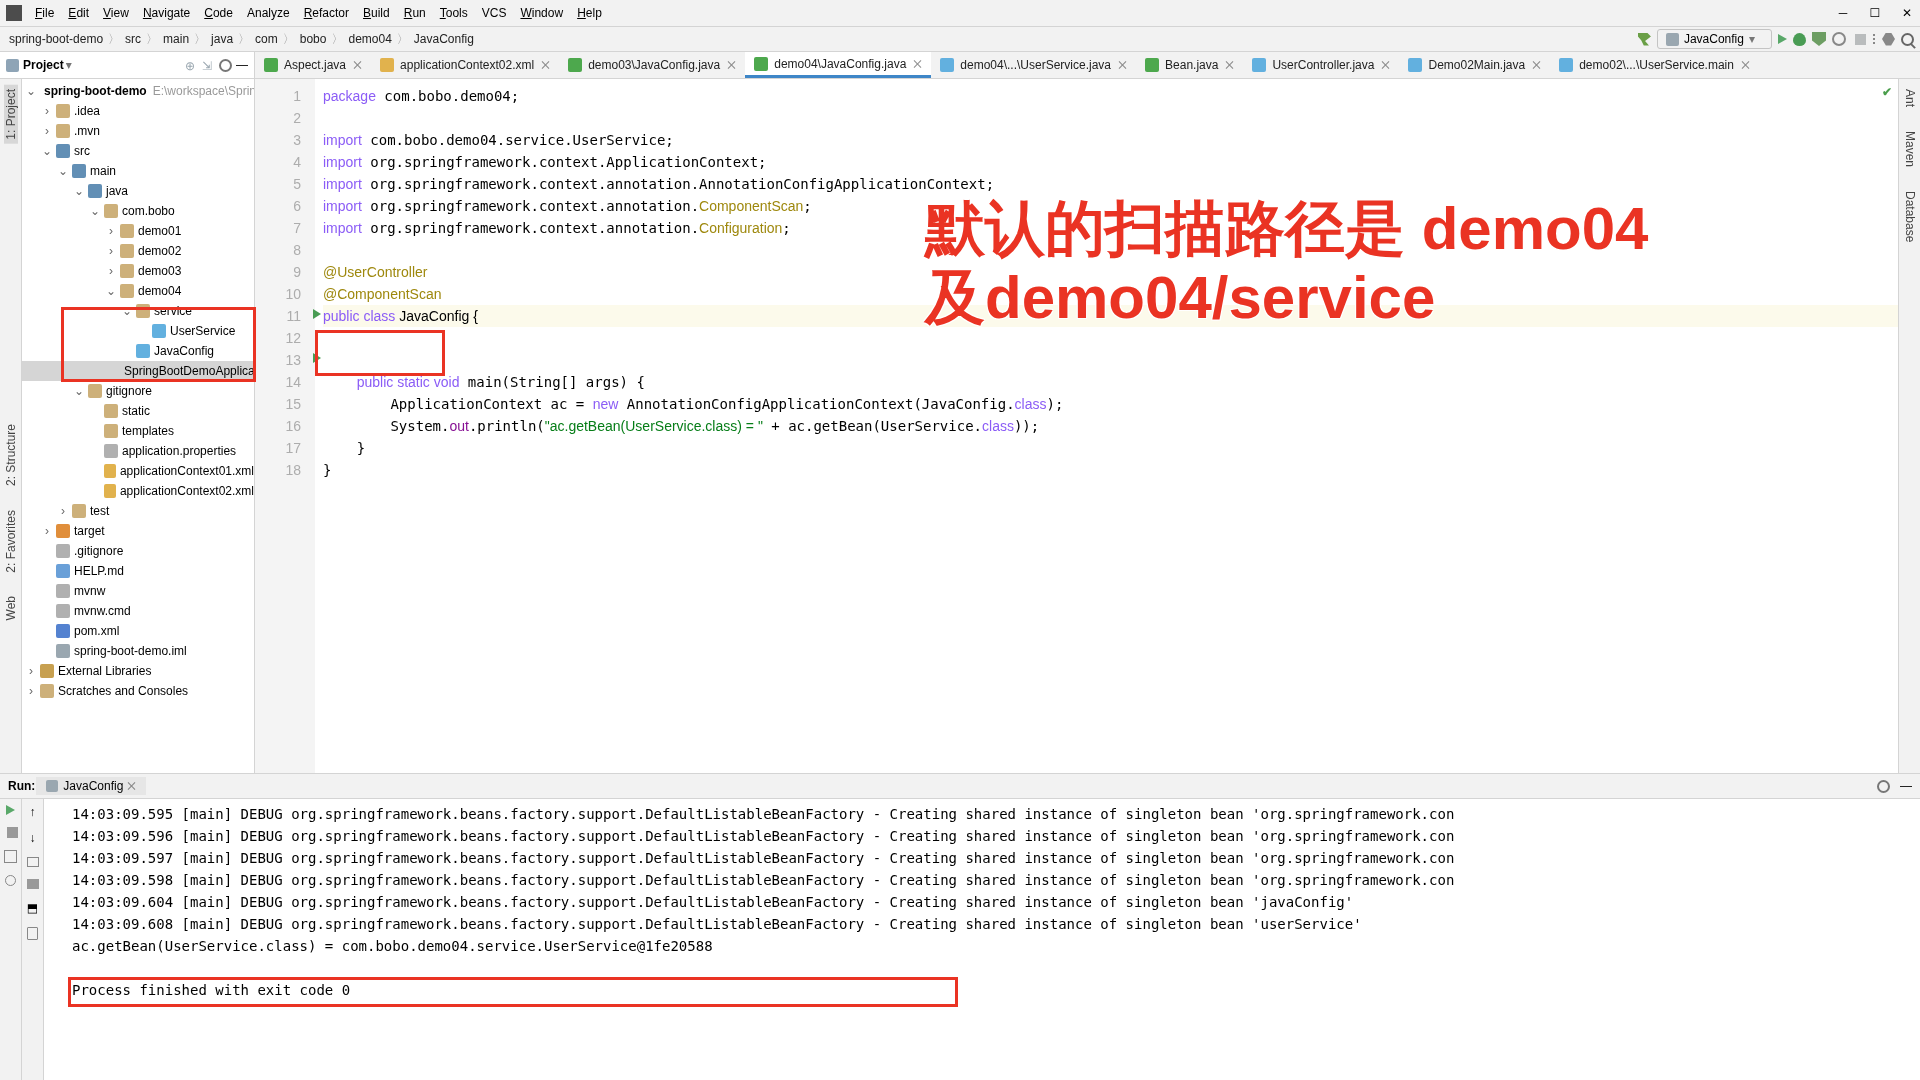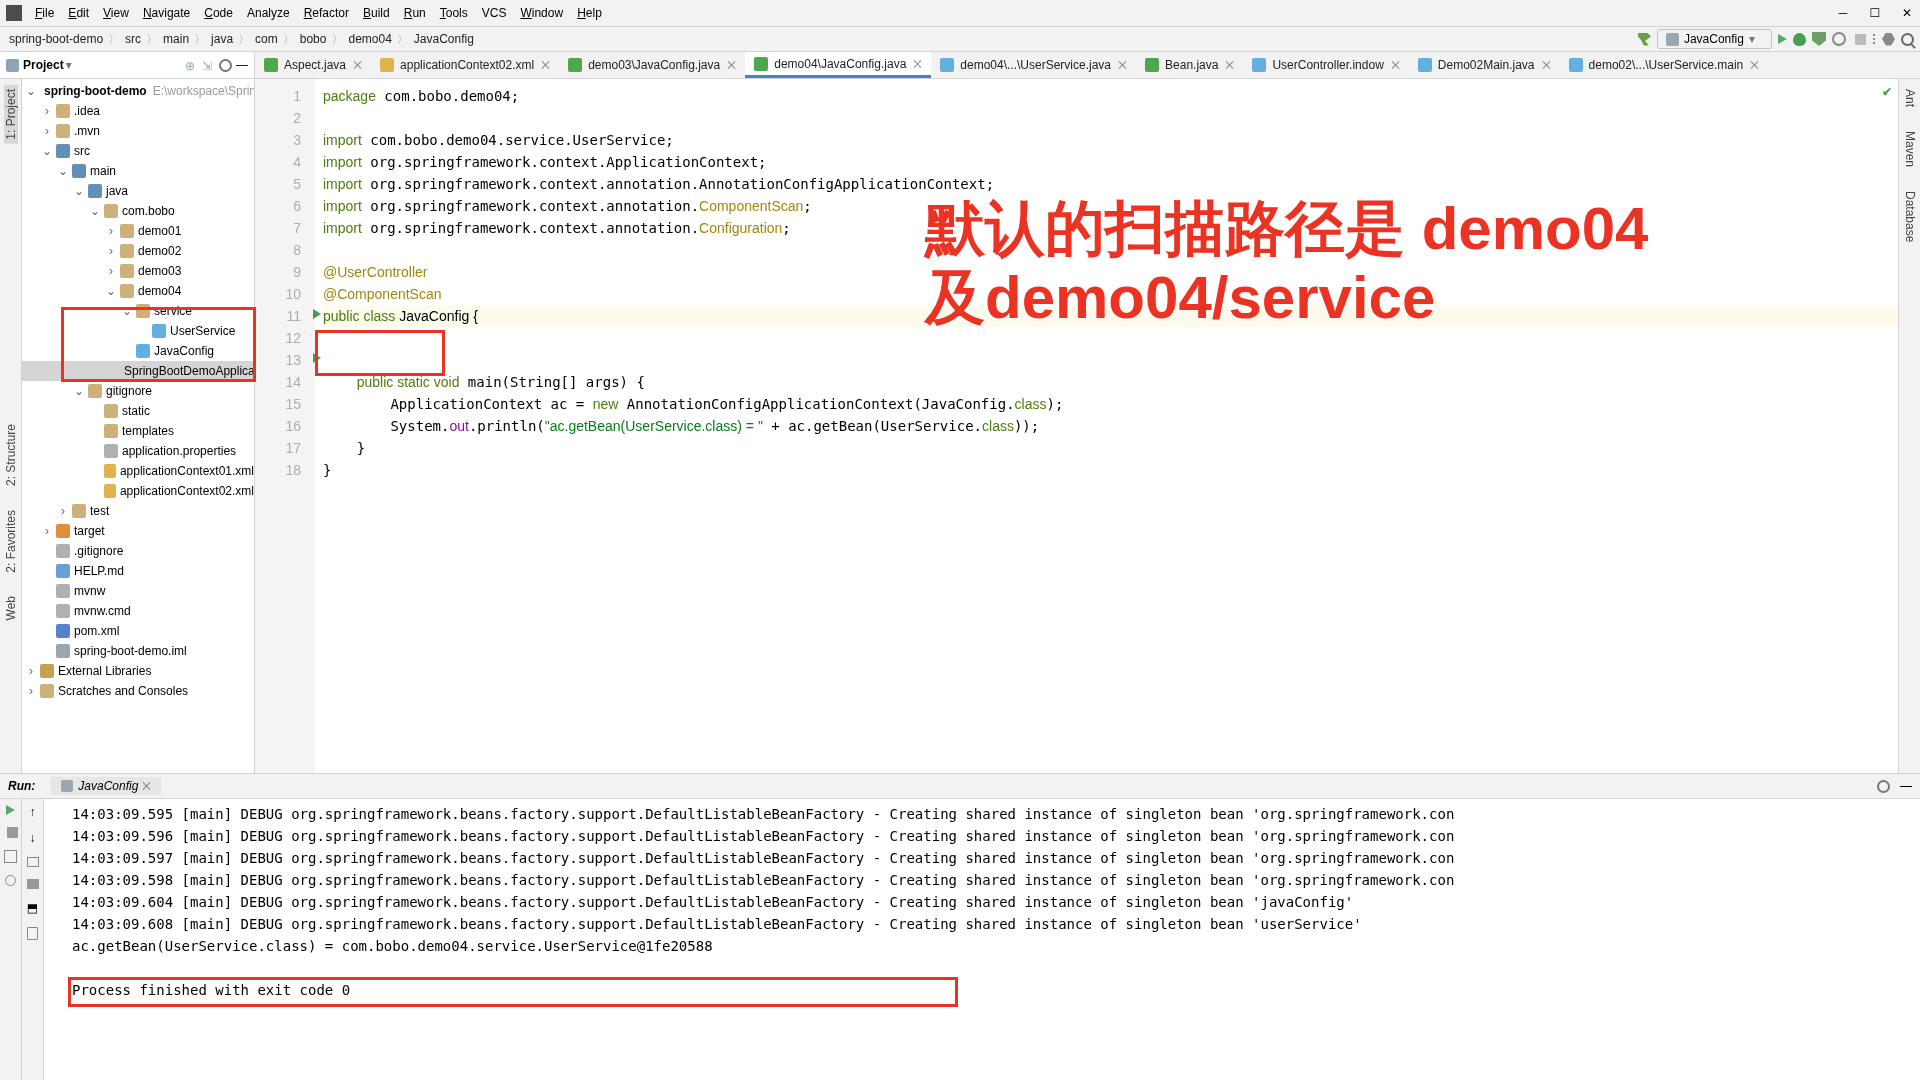--- a/index.html
+++ b/index.html
@@ -67,31 +67,31 @@
 .node .iml { background:#9aa7b0; }
 .node .m { background:#5482d0; }
 .node .path { color:#999; margin-left:6px; }
 .node.sel { background:#d5d5d5; }
 
 .editor { flex:1; display:flex; background:#fff; position:relative; }
 .gutter { width:60px; background:#f4f4f4; text-align:right; padding:6px 14px 0 0; color:#adadad; font-family:Consolas,monospace; font-size:14px; line-height:22px; }
 .gutter .run { position:relative; }
 .gutter .run::after { content:""; position:absolute; right:-20px; top:4px; width:0; height:0; border-left:8px solid #499c54; border-top:5px solid transparent; border-bottom:5px solid transparent; }
 .code { flex:1; padding:6px 0 0 8px; font-family:Consolas,monospace; font-size:14px; line-height:22px; white-space:pre; }
-.kw { color:#4d7c0f; } .str { color:#067d17; } .fld2{ color:#871094; } .ann{ color:#9e880d; }
+.kw { color:#8b5cf6; } .str { color:#067d17; } .fld2{ color:#871094; } .ann{ color:#9e880d; }
 .hl-line { background:#fcfaeb; display:block; width:100%; }
 .ok-mark { position:absolute; right:6px; top:6px; color:#4a9e4c; font-weight:bold; }
 
 
 .overlay-text { position:absolute; left:670px; top:115px; font-size:60px; font-weight:bold; color:#ea3323; text-shadow:1px 1px 0 #fff,-1px -1px 0 #fff,1px -1px 0 #fff,-1px 1px 0 #fff; line-height:1.15; font-family:"Microsoft YaHei",sans-serif; pointer-events:none; }
 .redbox { position:absolute; border:3px solid #ea3323; pointer-events:none; }
 
 
 .runpanel { height:318px; border-top:1px solid #d4d4d4; display:flex; flex-direction:column; }
-.runhead { height:25px; display:flex; align-items:center; padding:0 8px; gap:16px; background:#f2f2f2; border-bottom:1px solid #d4d4d4;font-style:italic; }
+.runhead { height:25px; display:flex; align-items:center; padding:0 8px; gap:1px; background:#f2f2f2; border-bottom:1px solid #d4d4d4; }
 .runhead .lbl { font-weight:bold; }
 .runhead .tab { background:#e6e6e6; padding:2px 10px; display:flex; align-items:center; gap:5px; }
 .runhead .tab .close { width:8px; height:8px; position:relative; opacity:.55; }
 .runhead .tab .close::before,.runhead .tab .close::after { content:""; position:absolute; left:3px; top:-1px; width:1px; height:10px; background:#333; }
 .runhead .tab .close::before{transform:rotate(45deg);} .runhead .tab .close::after{transform:rotate(-45deg);}
 .runhead .tools { margin-left:auto; display:flex; gap:10px; align-items:center; }
 .runbody { flex:1; display:flex; overflow:hidden; position:relative; }
 .run-side { width:22px; background:#f2f2f2; display:flex; flex-direction:column; align-items:center; padding-top:6px; gap:12px; border-right:1px solid #d4d4d4; }
 .run-side2 { width:22px; background:#f2f2f2; display:flex; flex-direction:column; align-items:center; padding-top:6px; gap:12px; border-right:1px solid #d4d4d4; }
 .console { flex:1; background:#fff; font-family:Consolas,monospace; font-size:14px; line-height:22px; padding:4px 0 0 28px; white-space:pre; overflow:hidden; }
@@ -198,21 +198,21 @@
         <span>demo04\...\UserService.java</span>
         <span class="close"></span>
       </div>
       <div class="etab">
         <span class="ico jc"></span>
         <span>Bean.java</span>
         <span class="close"></span>
       </div>
       <div class="etab">
         <span class="ico cls"></span>
-        <span>UserController.indow</span>
+        <span>UserController.java</span>
         <span class="close"></span>
       </div>
       <div class="etab">
         <span class="ico cls"></span>
         <span>Demo02Main.java</span>
         <span class="close"></span>
       </div>
       <div class="etab">
         <span class="ico cls"></span>
         <span>demo02\...\UserService.main</span>

